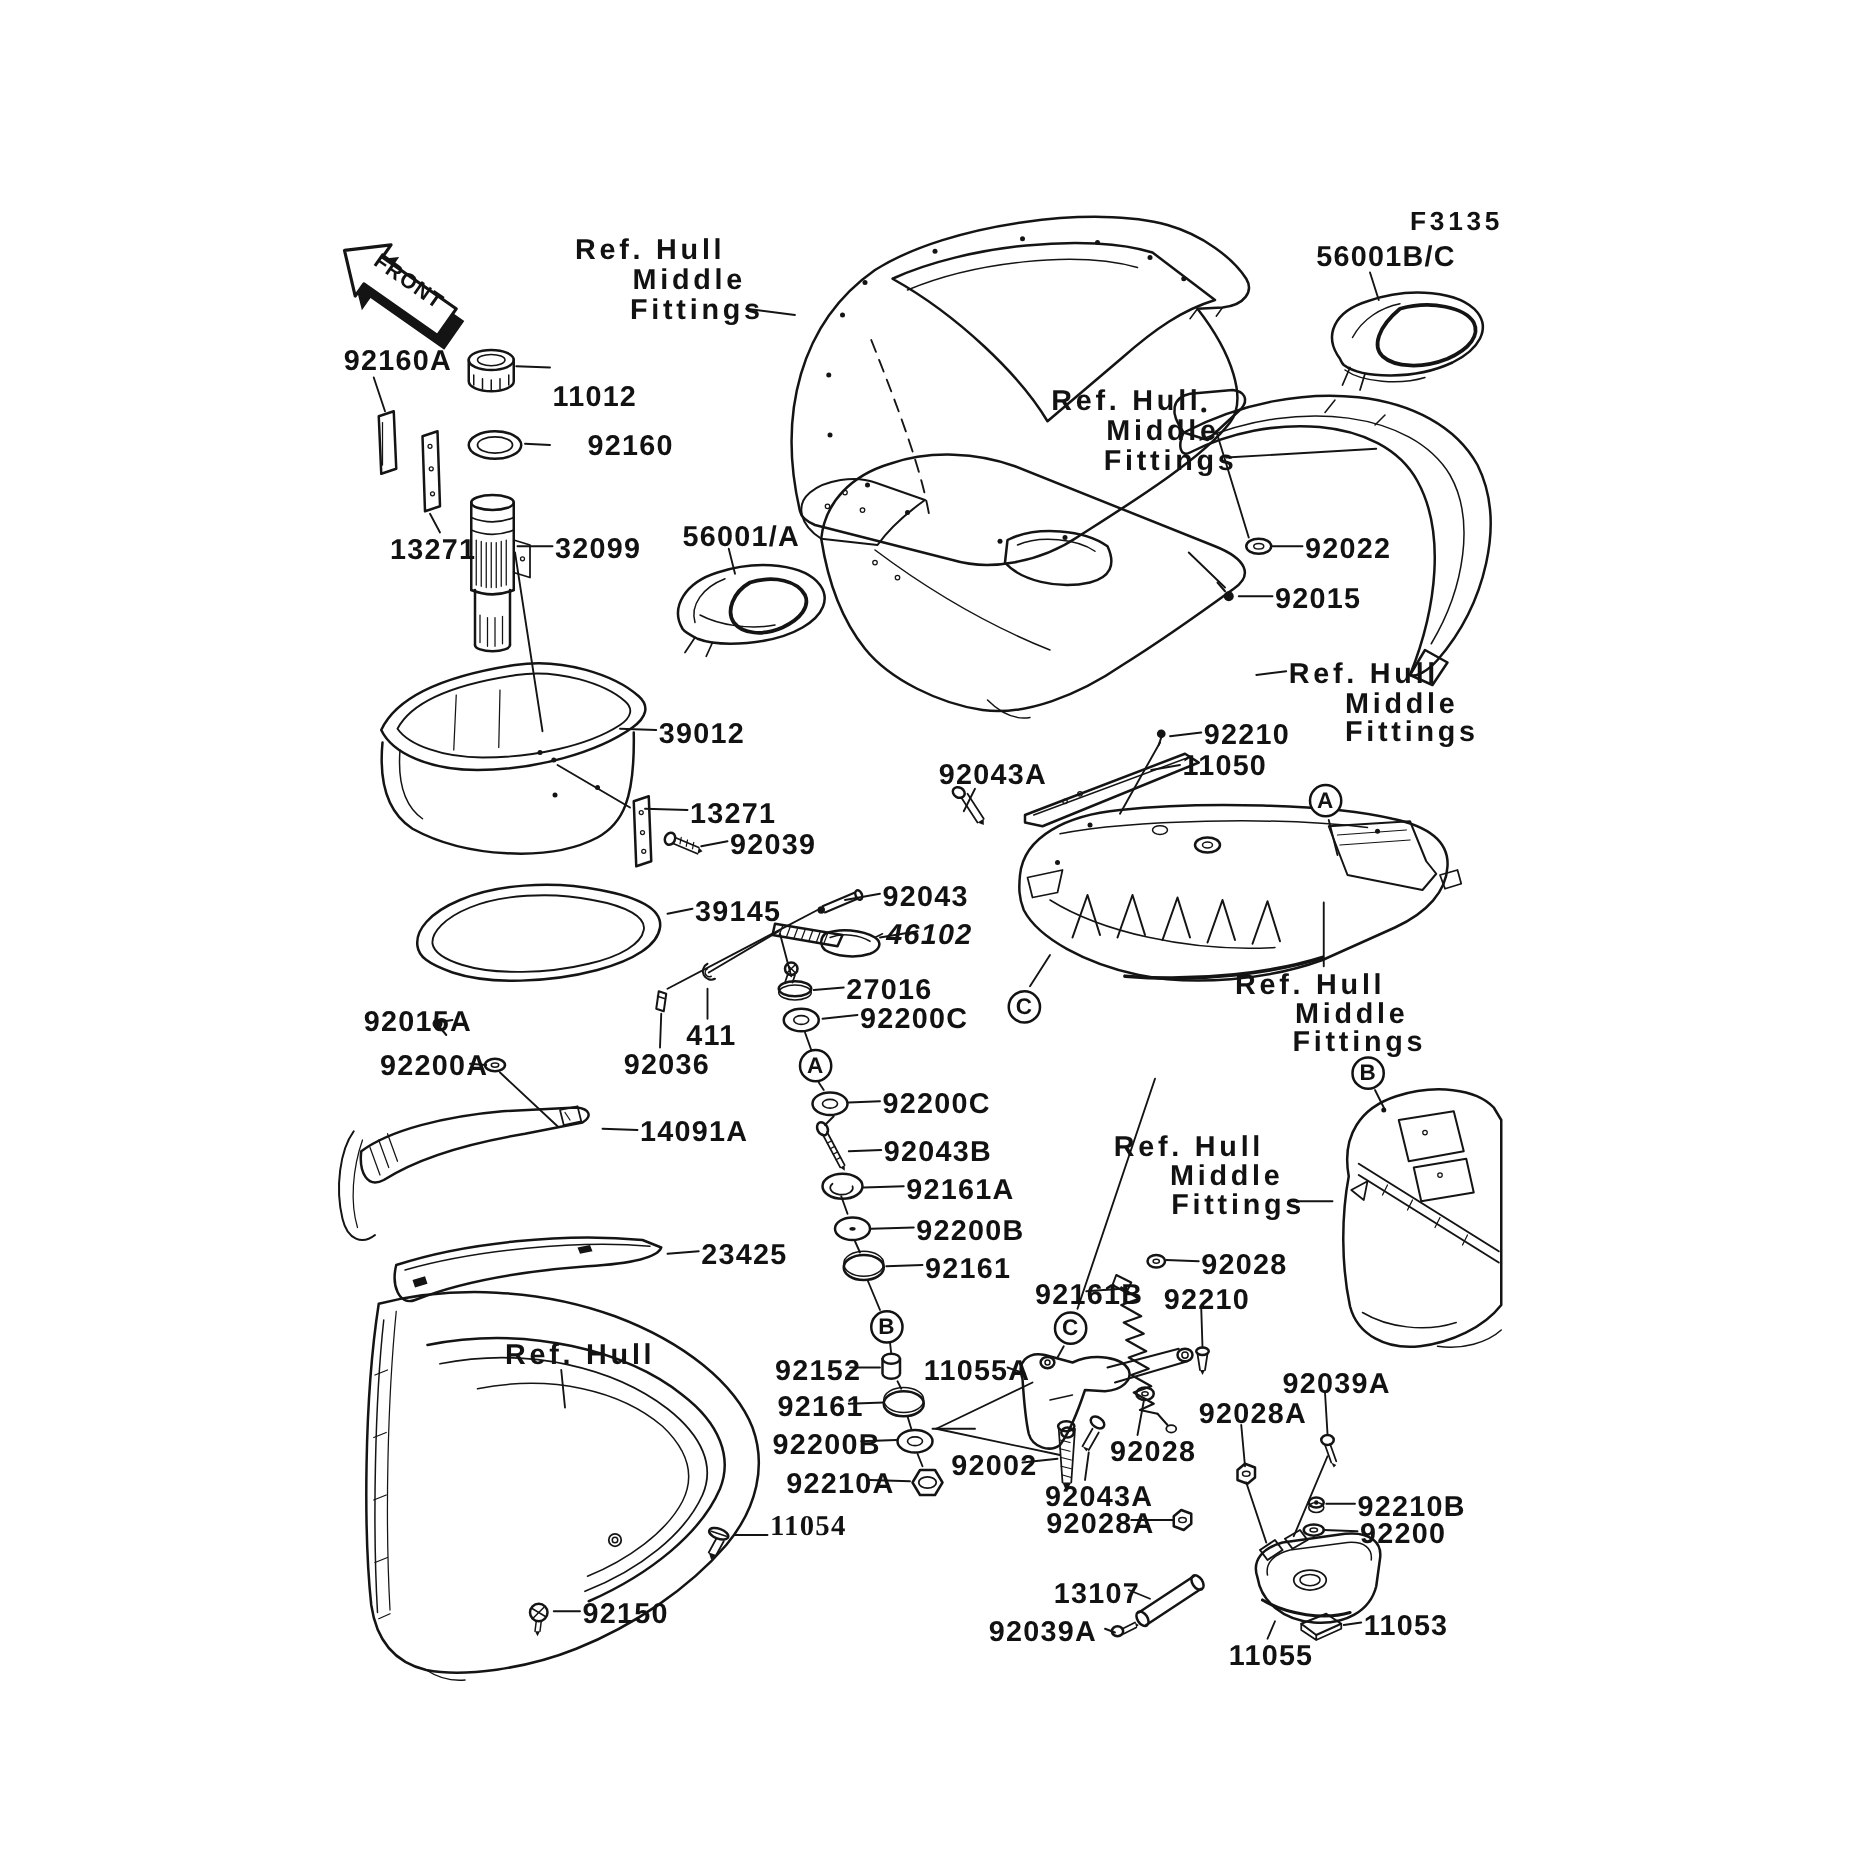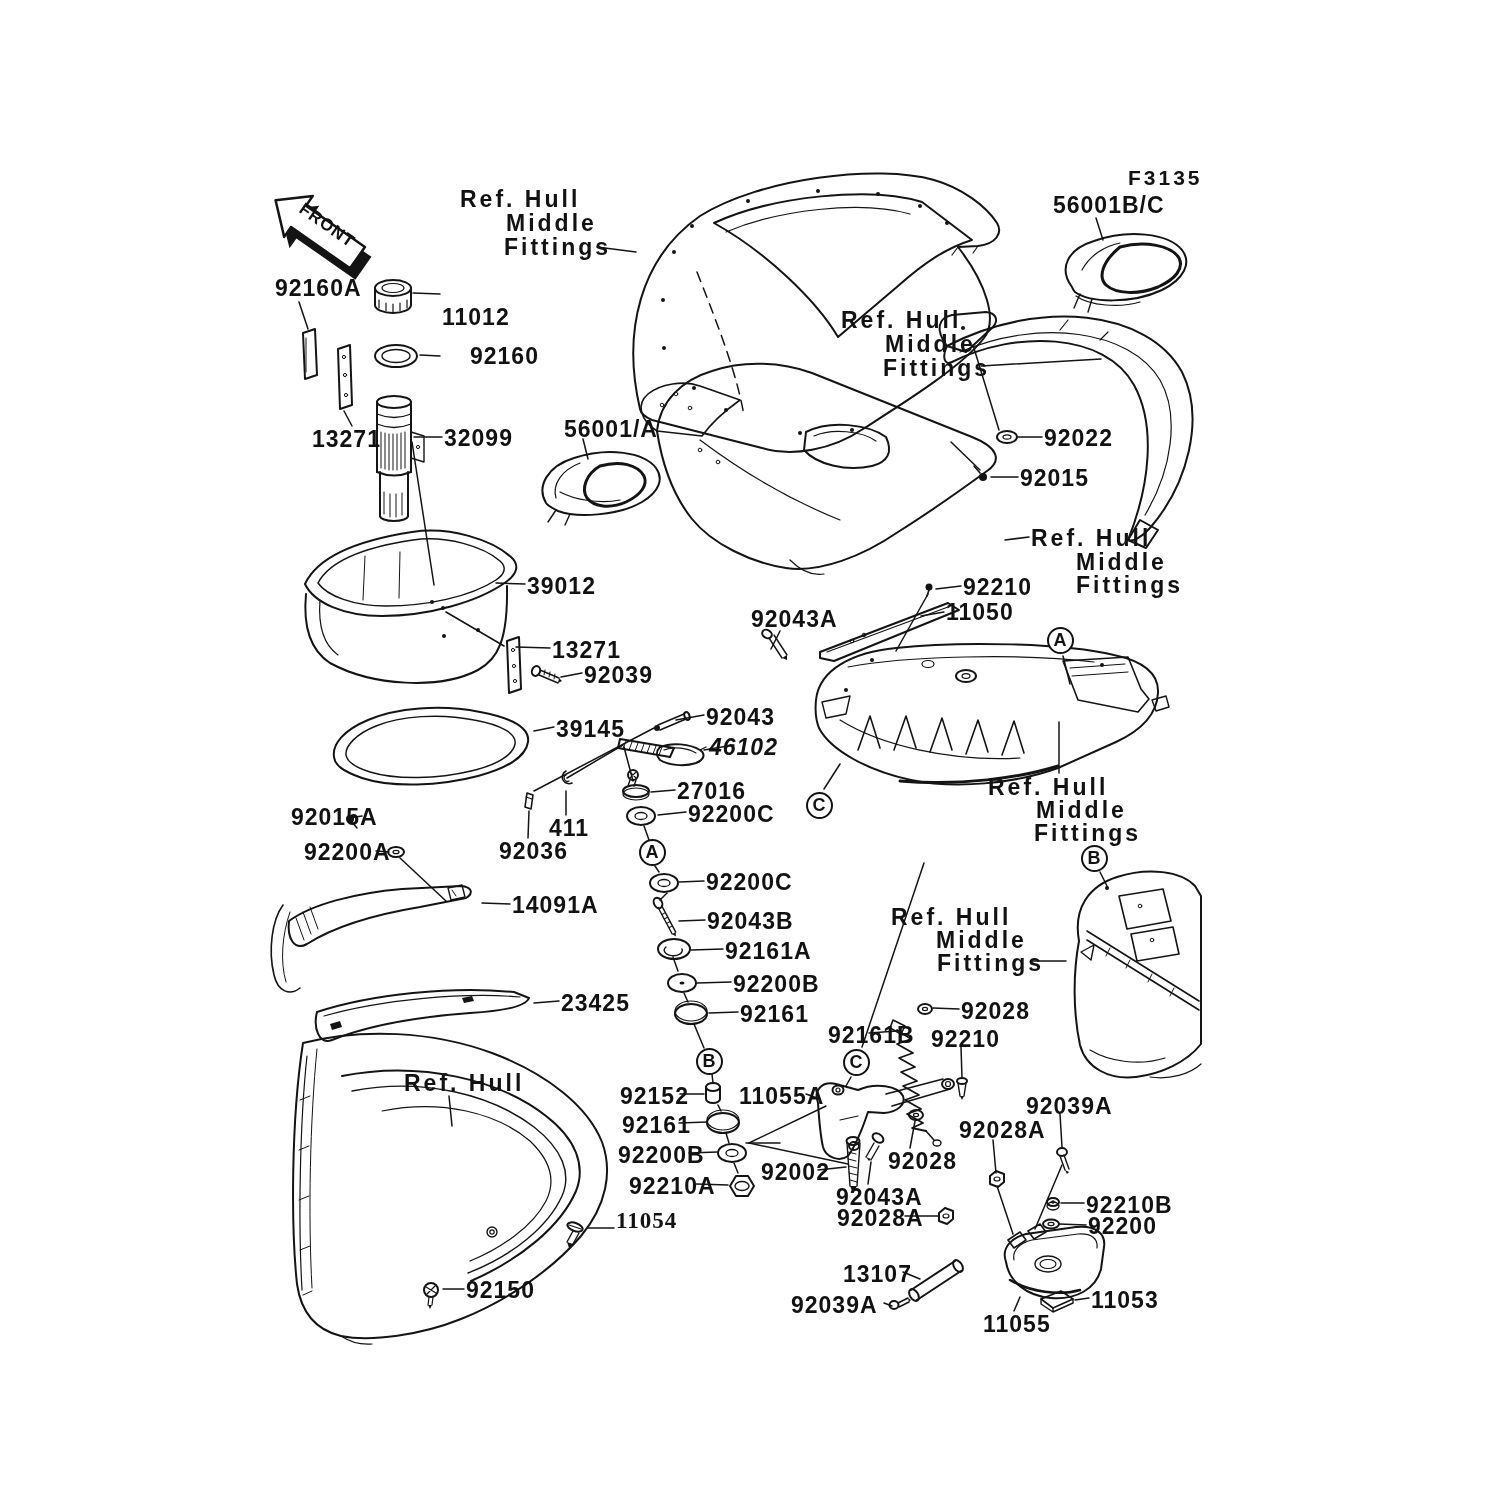--- a/index.html
+++ b/index.html
@@ -498,21 +498,21 @@
       <span class="lbl" style="left: 306px; top: 200px; font-size: 17px; letter-spacing: 1px; transform: rotate(35deg);">FRONT</span>
       <span class="lbl" style="left: 460px; top: 188px; letter-spacing: 3px;">Ref. Hull</span>
       <span class="lbl" style="left: 506px; top: 212px; letter-spacing: 3px;">Middle</span>
       <span class="lbl" style="left: 504px; top: 236px; letter-spacing: 3px;">Fittings</span>
       <span class="lbl" style="left: 1053px; top: 194px;">56001B/C</span>
       <span class="lbl" style="left: 275px; top: 277px;">92160A</span>
       <span class="lbl" style="left: 442px; top: 284px; margin-top: 22px;">11012</span>
       <span class="lbl" style="left: 442px; top: 345px; margin-left: 28px;">92160</span>
       <span class="lbl" style="left: 312px; top: 428px;">13271</span>
       <span class="lbl" style="left: 444px; top: 427px;">32099</span>
-      <span class="lbl" style="left: 546px; top: 418px; margin-left: 18px;">56001/A</span>
+      <span class="lbl" style="left: 546px; top: 418px;">56001/A</span>
       <span class="lbl" style="left: 841px; top: 309px; letter-spacing: 3px;">Ref. Hull</span>
       <span class="lbl" style="left: 885px; top: 333px; letter-spacing: 3px;">Middle</span>
       <span class="lbl" style="left: 883px; top: 357px; letter-spacing: 3px;">Fittings</span>
       <span class="lbl" style="left: 1044px; top: 427px;">92022</span>
       <span class="lbl" style="left: 1020px; top: 467px;">92015</span>
       <span class="lbl" style="left: 527px; top: 575px;">39012</span>
       <span class="lbl" style="left: 1031px; top: 527px; letter-spacing: 3px;">Ref. Hull</span>
       <span class="lbl" style="left: 1076px; top: 551px; letter-spacing: 3px;">Middle</span>
       <span class="lbl" style="left: 1076px; top: 574px; letter-spacing: 3px;">Fittings</span>
       <span class="lbl" style="left: 963px; top: 576px;">92210</span>

